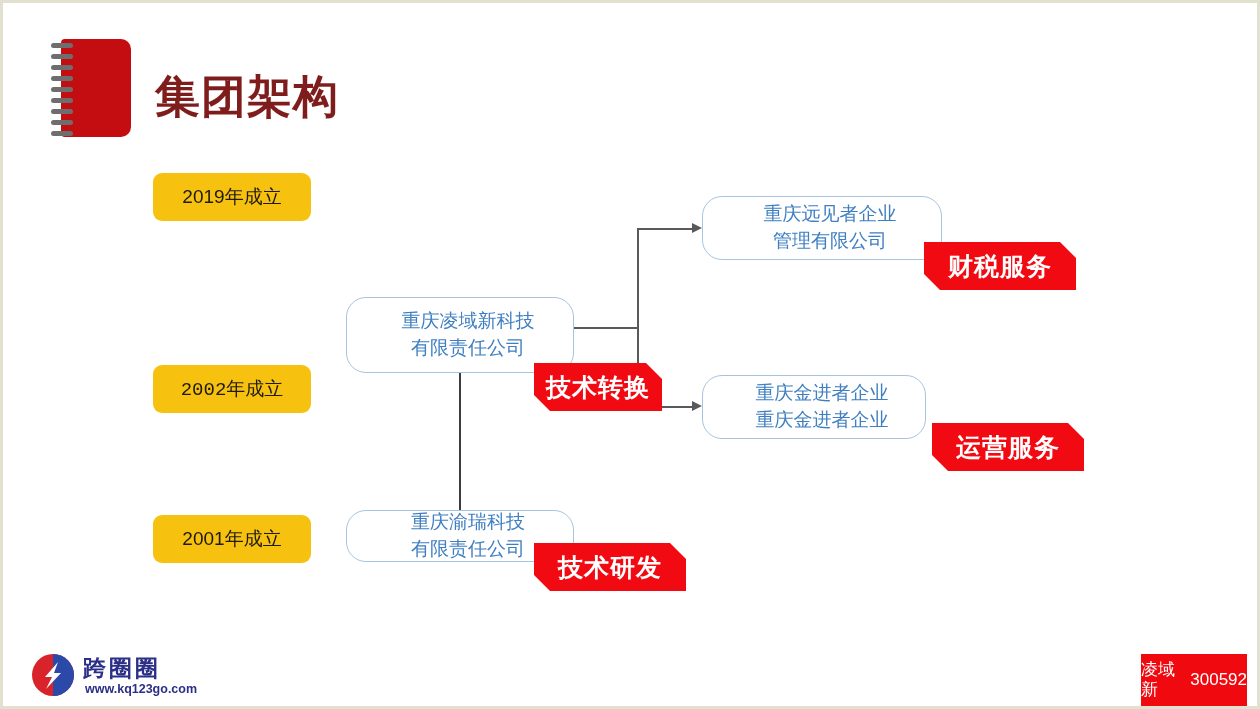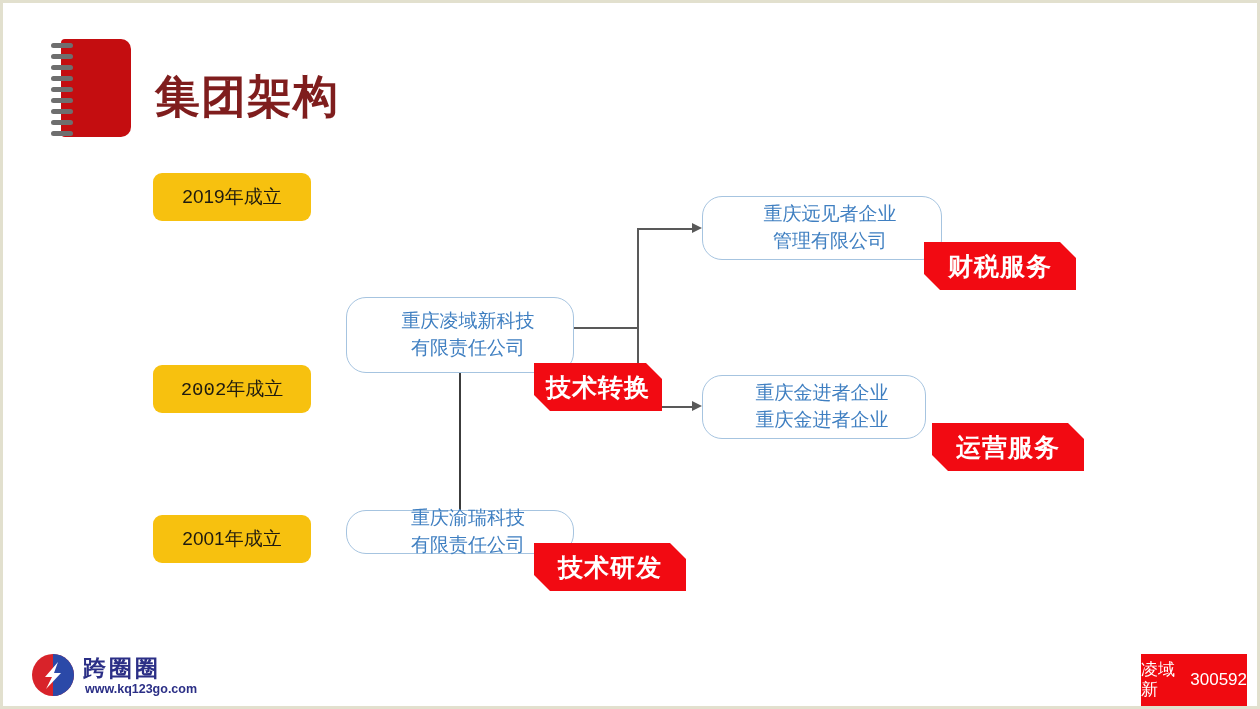--- a/index.html
+++ b/index.html
@@ -242,21 +242,21 @@
   <div class="company-box" style="left:699px; top:193px; width:240px; height:64px;">
     <span>重庆远见者企业</span>
     <span>管理有限公司</span>
   </div>
 
   <div class="company-box" style="left:699px; top:372px; width:224px; height:64px;">
     <span>重庆金进者企业</span>
     <span>重庆金进者企业</span>
   </div>
 
-  <div class="company-box" style="left:343px; top:507px; width:228px; height:44px;">
+  <div class="company-box" style="left:343px; top:507px; width:228px; height:52px;">
     <span>重庆渝瑞科技</span>
     <span>有限责任公司</span>
   </div>
 
   <div class="red-banner" style="left:921px; top:239px; width:152px; height:48px;">财税服务</div>
 
   <div class="red-banner" style="left:531px; top:331px; width:128px; height:48px;margin-top:29px;">技术转换</div>
 
   <div class="red-banner" style="left:921px; top:420px; width:152px; height:48px;margin-left:8px;">运营服务</div>
 

